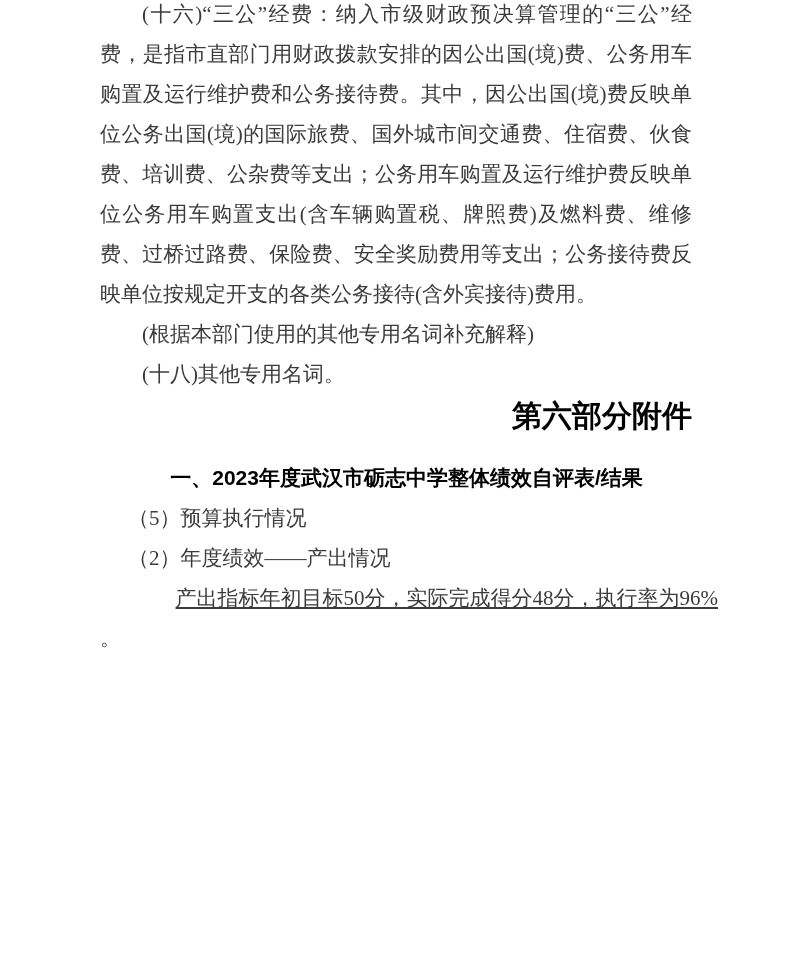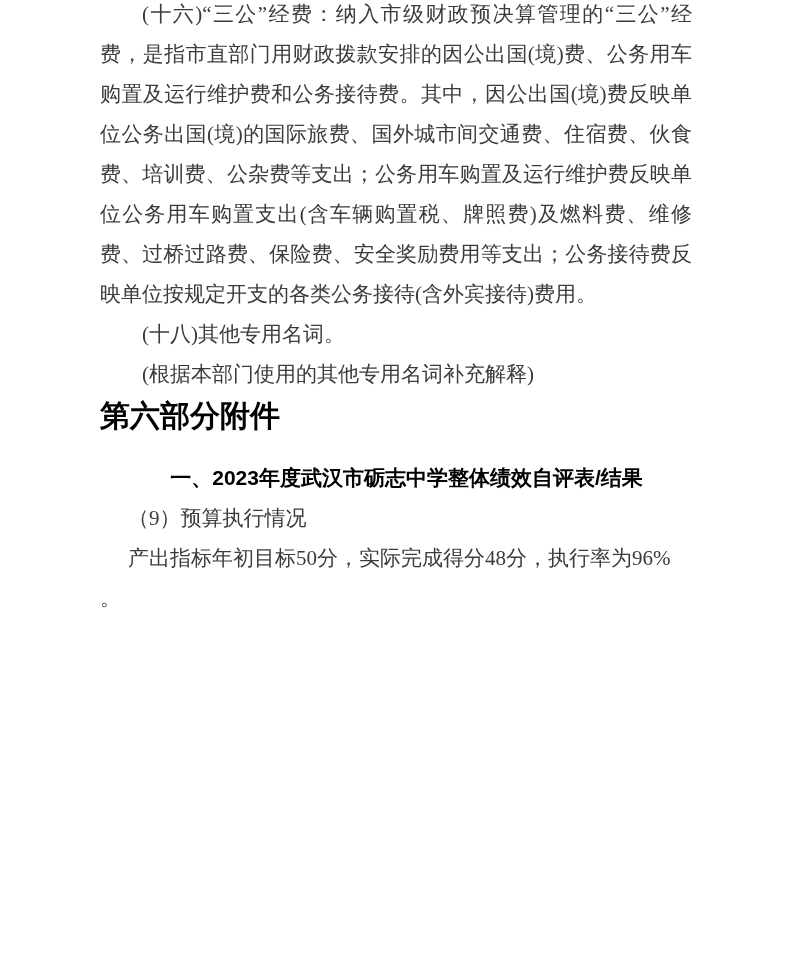--- a/index.html
+++ b/index.html
@@ -19,29 +19,29 @@
     font-family: "Liberation Serif", "DejaVu Serif", serif;
     font-size: 21px;
     line-height: 40px;
     color: #3b3b3b;
     text-align: justify;
   }
   .doc p { margin: 0; padding: 0; }
   .indent-2em { text-indent: 42px; }
   .indent-body { text-indent: 28px; }
   .no-indent { text-indent: 0; }
-  .overflow-line { margin-right: -26px !important; text-align: left; }
+  .overflow-line { margin-right: -26px !important; text-align: right; text-decoration: underline; }
   .part-heading {
     margin: 0;
     font-family: "Liberation Sans", "DejaVu Sans", sans-serif;
     font-weight: 700;
     font-size: 30px;
     line-height: 44px;
     color: #000000;
-    text-align: left;
+    text-align: right;
     text-indent: 0;
   }
   .heading-gap { height: 20px; }
   .sub-heading {
     margin: 0;
     font-family: "Liberation Sans", "DejaVu Sans", sans-serif;
     font-weight: 700;
     font-size: 21px;
     line-height: 40px;
     color: #000000;
@@ -51,32 +51,33 @@
 </style>
 </head>
 <body>
 
 <div class="page">
   <div class="doc">
 
     <p class="indent-2em">(十六)“三公”经费：纳入市级财政预决算管理的“三公”经费，是指市直部门用财政拨款安排的因公出国(境)费、公务用车购置及运行维护费和公务接待费。其中，因公出国(境)费反映单位公务出国(境)的国际旅费、国外城市间交通费、住宿费、伙食费、培训费、公杂费等支出；公务用车购置及运行维护费反映单位公务用车购置支出(含车辆购置税、牌照费)及燃料费、维修费、过桥过路费、保险费、安全奖励费用等支出；公务接待费反映单位按规定开支的各类公务接待(含外宾接待)费用。</p>
 
 
+    <p class="indent-2em">(根据本部门使用的其他专用名词补充解释)</p>
+
     <p class="indent-2em">(十八)其他专用名词。</p>
-
-    <p class="indent-2em">(根据本部门使用的其他专用名词补充解释)</p>
 
     <p class="part-heading">第六部分附件</p>
 
     <div class="heading-gap"></div>
 
     <p class="sub-heading">一、2023年度武汉市砺志中学整体绩效自评表/结果</p>
 
-    <p class="indent-body">（9）预算执行情况</p>
+    <p class="indent-body">（5）预算执行情况</p>
 
 
+    <p class="indent-body">（2）年度绩效——产出情况</p>
 
     <p class="indent-body overflow-line">产出指标年初目标50分，实际完成得分48分，执行率为96%</p>
 
     <p class="no-indent">。</p>
 
   </div>
 </div>
 
 </body></html>

